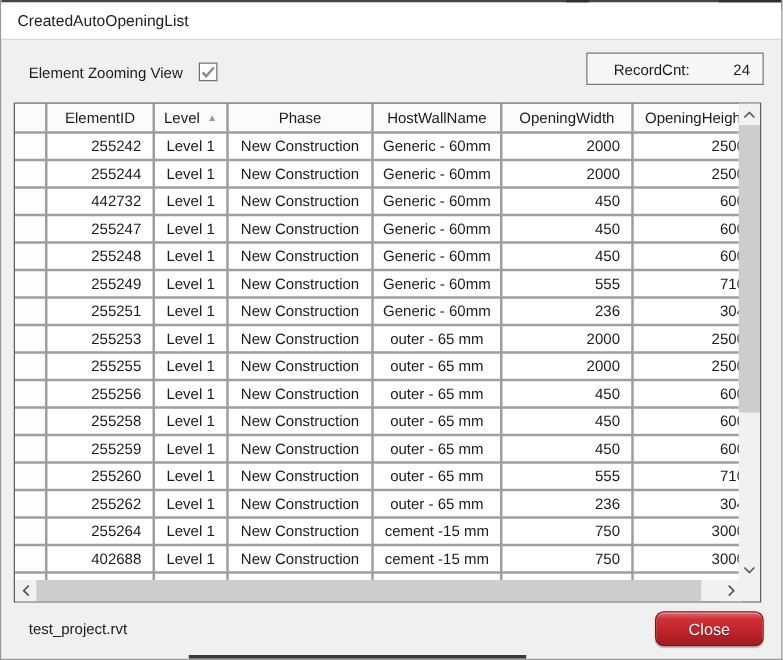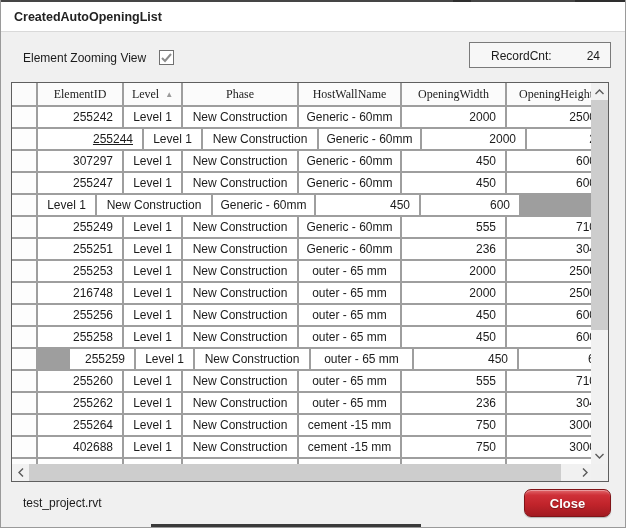--- a/index.html
+++ b/index.html
@@ -12,21 +12,21 @@
   }
   .top-line{position:absolute;left:0;top:0;width:626px;height:2px;background:#454545;}
   .bg-frag1{position:absolute;left:452px;top:0;width:18px;height:6px;background:#2e2e2e;}
   .bg-frag2{position:absolute;left:574px;top:0;width:52px;height:8px;background:#2e2e2e;}
   .bg-frag3{position:absolute;left:150px;bottom:0;width:270px;height:3px;background:#3a3a3a;}
 
   .titlebar{
     position:absolute;left:0;top:2px;width:100%;height:30px;background:#ffffff;
     border-bottom:1px solid #d9d9d9;
   }
-  .titlebar .title{position:absolute;left:13px;top:8px;font-size:12.5px;color:#222;font-weight:bold;}
+  .titlebar .title{position:absolute;left:13px;top:8px;font-size:12.5px;color:#222;}
 
   .zoom-label{position:absolute;left:22px;top:51px;font-size:12px;text-align:center;}
   .checkbox{
     position:absolute;left:158px;top:50px;width:15px;height:15px;background:#fff;
     border:1px solid #707070;display:flex;align-items:center;justify-content:center;
   }
   .recordcnt{
     position:absolute;left:468px;top:42px;width:142px;height:26px;
     border:1px solid #7a7a7a;background:#f7f7f7;
   }
@@ -41,21 +41,21 @@
     position:absolute;left:0;top:0;width:581px;height:381px;
     background:#9e9e9e;overflow:hidden;
   }
   .g-table{display:flex;flex-direction:column;row-gap:2px;}
   .g-row{display:flex;column-gap:2px;flex:none;}
   .g-cell{
     flex:none;background:#ffffff;height:20px;line-height:20px;
     font-size:12px;white-space:nowrap;overflow:hidden;
   }
   .g-head .g-cell{background:#fbfbfb;height:22px;line-height:22px;text-align:center;position:relative;}
-  .g-head{margin-top:0;font-family:Liberation Serif, serif;}
+  .g-head{margin-top:0;}
   .align-right{text-align:right;padding-right:9px;}
   .align-center{text-align:center;}
   .rowhead{background:#fdfdfd;}
   .sort-arrow{
     display:inline-block;margin-left:6px;font-size:8px;color:#9a9a9a;
     position:relative;top:-1px;
   }
   
   .vscroll{position:absolute;right:0;top:0;width:17px;height:381px;background:#f1f1f1;}
   .vscroll .arrow{position:absolute;left:0;width:17px;height:17px;background:#f1f1f1;
@@ -74,21 +74,20 @@
 
   .file-label{position:absolute;left:22px;top:496px;font-size:12px;}
   .close-btn{
     position:absolute;left:523px;top:489px;width:87px;height:28px;
     border:1px solid #801418;border-radius:7px;color:#ffffff;font-size:13px;
     font-family:"Liberation Sans","DejaVu Sans",sans-serif;
     background:linear-gradient(180deg,#e0686c 0%,#cf3038 20%,#c1242b 55%,#a21a21 100%);
     box-shadow:inset 0 1px 0 rgba(255,255,255,.35), 0 1px 1px rgba(0,0,0,.25);
     text-shadow:0 1px 1px rgba(0,0,0,.35);
     cursor:pointer;
-    font-weight:bold;
   }
 </style>
 </head>
 <body>
 
 <div class="window">
   <div class="top-line"></div>
   <div class="bg-frag1"></div>
   <div class="bg-frag2"></div>
   <div class="bg-frag3"></div>
@@ -125,47 +124,48 @@
             <div class="g-cell rowhead" style="width: 24px;"></div>
             <div class="g-cell align-right" style="width: 84px;">255242</div>
             <div class="g-cell align-center" style="width: 57px;">Level 1</div>
             <div class="g-cell align-center" style="width: 114px;">New Construction</div>
             <div class="g-cell align-center" style="width: 101px;">Generic - 60mm</div>
             <div class="g-cell align-right" style="width: 103px;">2000</div>
             <div class="g-cell align-right" style="width: 98px;">2500</div>
           </div>
           <div class="g-row">
             <div class="g-cell rowhead" style="width: 24px;"></div>
-            <div class="g-cell align-right" style="width: 104px; text-decoration: underline;">255244</div>
+            <div class="g-cell align-right" style="width: 84px;">255244</div>
             <div class="g-cell align-center" style="width: 57px;">Level 1</div>
             <div class="g-cell align-center" style="width: 114px;">New Construction</div>
             <div class="g-cell align-center" style="width: 101px;">Generic - 60mm</div>
             <div class="g-cell align-right" style="width: 103px;">2000</div>
             <div class="g-cell align-right" style="width: 98px;">2500</div>
           </div>
           <div class="g-row">
             <div class="g-cell rowhead" style="width: 24px;"></div>
-            <div class="g-cell align-right" style="width: 84px;">307297</div>
+            <div class="g-cell align-right" style="width: 84px;">442732</div>
             <div class="g-cell align-center" style="width: 57px;">Level 1</div>
             <div class="g-cell align-center" style="width: 114px;">New Construction</div>
             <div class="g-cell align-center" style="width: 101px;">Generic - 60mm</div>
             <div class="g-cell align-right" style="width: 103px;">450</div>
             <div class="g-cell align-right" style="width: 98px;">600</div>
           </div>
           <div class="g-row">
             <div class="g-cell rowhead" style="width: 24px;"></div>
             <div class="g-cell align-right" style="width: 84px;">255247</div>
             <div class="g-cell align-center" style="width: 57px;">Level 1</div>
             <div class="g-cell align-center" style="width: 114px;">New Construction</div>
             <div class="g-cell align-center" style="width: 101px;">Generic - 60mm</div>
             <div class="g-cell align-right" style="width: 103px;">450</div>
             <div class="g-cell align-right" style="width: 98px;">600</div>
           </div>
           <div class="g-row">
             <div class="g-cell rowhead" style="width: 24px;"></div>
+            <div class="g-cell align-right" style="width: 84px;">255248</div>
             <div class="g-cell align-center" style="width: 57px;">Level 1</div>
             <div class="g-cell align-center" style="width: 114px;">New Construction</div>
             <div class="g-cell align-center" style="width: 101px;">Generic - 60mm</div>
             <div class="g-cell align-right" style="width: 103px;">450</div>
             <div class="g-cell align-right" style="width: 98px;">600</div>
           </div>
           <div class="g-row">
             <div class="g-cell rowhead" style="width: 24px;"></div>
             <div class="g-cell align-right" style="width: 84px;">255249</div>
             <div class="g-cell align-center" style="width: 57px;">Level 1</div>
@@ -187,21 +187,21 @@
             <div class="g-cell rowhead" style="width: 24px;"></div>
             <div class="g-cell align-right" style="width: 84px;">255253</div>
             <div class="g-cell align-center" style="width: 57px;">Level 1</div>
             <div class="g-cell align-center" style="width: 114px;">New Construction</div>
             <div class="g-cell align-center" style="width: 101px;">outer - 65 mm</div>
             <div class="g-cell align-right" style="width: 103px;">2000</div>
             <div class="g-cell align-right" style="width: 98px;">2500</div>
           </div>
           <div class="g-row">
             <div class="g-cell rowhead" style="width: 24px;"></div>
-            <div class="g-cell align-right" style="width: 84px;">216748</div>
+            <div class="g-cell align-right" style="width: 84px;">255255</div>
             <div class="g-cell align-center" style="width: 57px;">Level 1</div>
             <div class="g-cell align-center" style="width: 114px;">New Construction</div>
             <div class="g-cell align-center" style="width: 101px;">outer - 65 mm</div>
             <div class="g-cell align-right" style="width: 103px;">2000</div>
             <div class="g-cell align-right" style="width: 98px;">2500</div>
           </div>
           <div class="g-row">
             <div class="g-cell rowhead" style="width: 24px;"></div>
             <div class="g-cell align-right" style="width: 84px;">255256</div>
             <div class="g-cell align-center" style="width: 57px;">Level 1</div>
@@ -214,21 +214,21 @@
             <div class="g-cell rowhead" style="width: 24px;"></div>
             <div class="g-cell align-right" style="width: 84px;">255258</div>
             <div class="g-cell align-center" style="width: 57px;">Level 1</div>
             <div class="g-cell align-center" style="width: 114px;">New Construction</div>
             <div class="g-cell align-center" style="width: 101px;">outer - 65 mm</div>
             <div class="g-cell align-right" style="width: 103px;">450</div>
             <div class="g-cell align-right" style="width: 98px;">600</div>
           </div>
           <div class="g-row">
             <div class="g-cell rowhead" style="width: 24px;"></div>
-            <div class="g-cell align-right" style="width: 64px; margin-left: 32px;">255259</div>
+            <div class="g-cell align-right" style="width: 84px;">255259</div>
             <div class="g-cell align-center" style="width: 57px;">Level 1</div>
             <div class="g-cell align-center" style="width: 114px;">New Construction</div>
             <div class="g-cell align-center" style="width: 101px;">outer - 65 mm</div>
             <div class="g-cell align-right" style="width: 103px;">450</div>
             <div class="g-cell align-right" style="width: 98px;">600</div>
           </div>
           <div class="g-row">
             <div class="g-cell rowhead" style="width: 24px;"></div>
             <div class="g-cell align-right" style="width: 84px;">255260</div>
             <div class="g-cell align-center" style="width: 57px;">Level 1</div>

